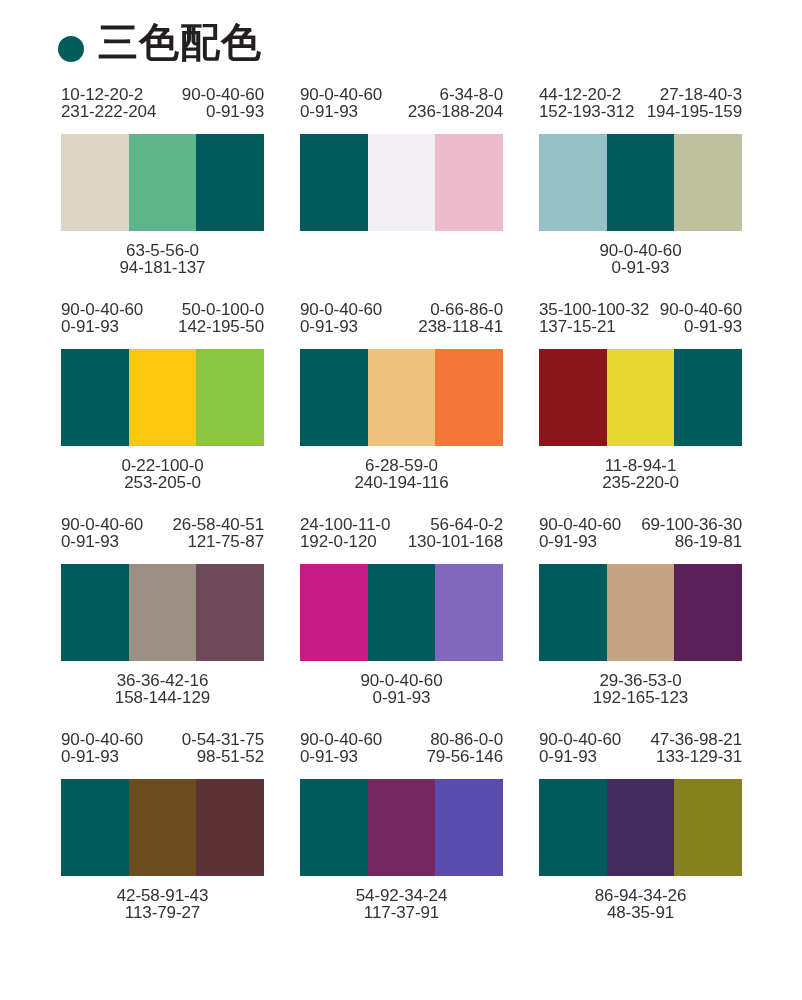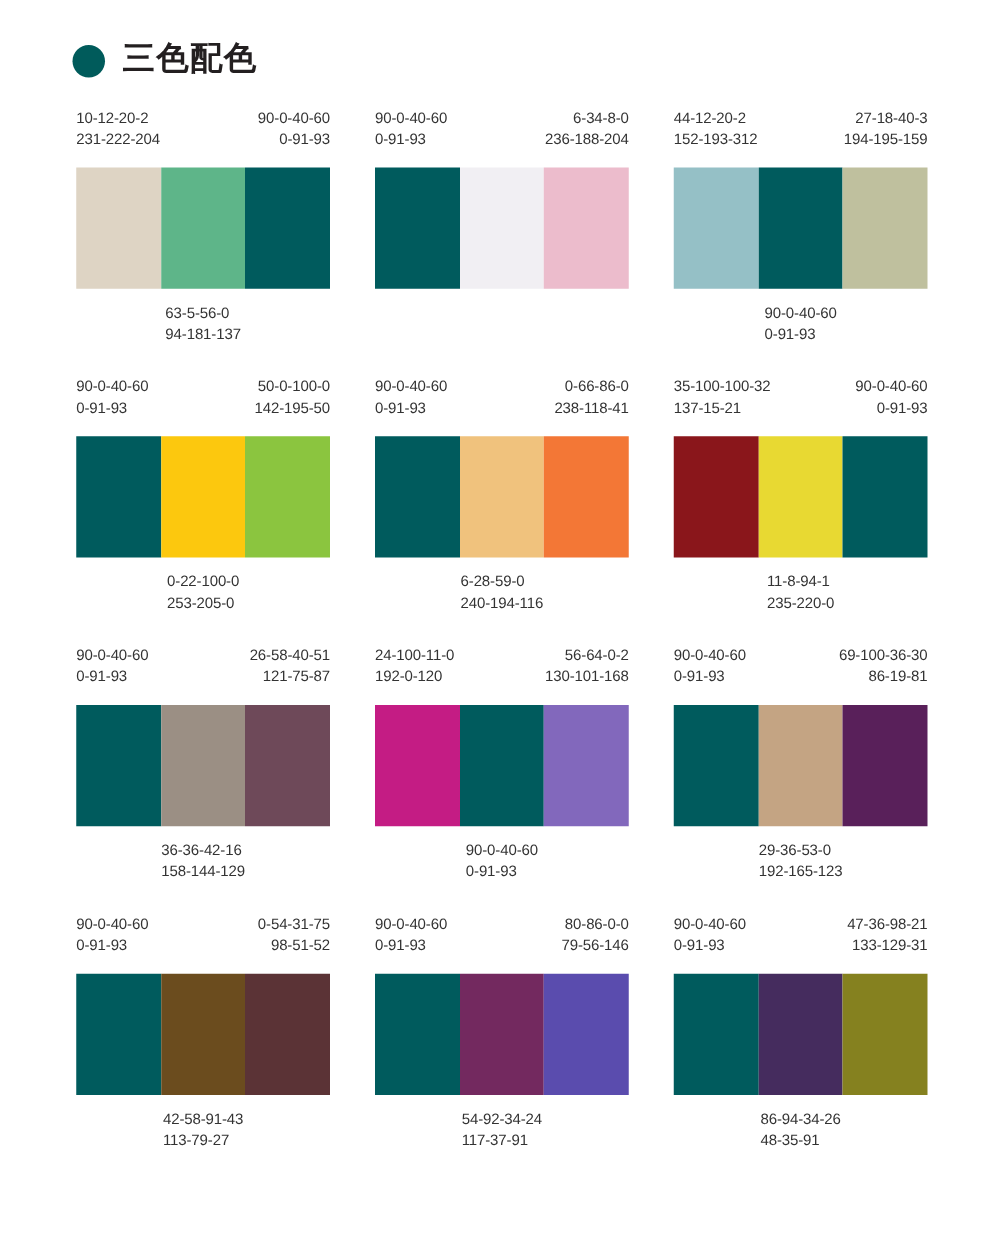--- a/index.html
+++ b/index.html
@@ -25,21 +25,21 @@
   }
   .header-bullet {
     width: 26px;
     height: 26px;
     border-radius: 50%;
     background: #005B5B;
     flex: 0 0 auto;
     margin-right: 14px;
   }
   .header-title {
-    font-size: 26px;
+    font-size: 40px;
     font-weight: bold;
     color: #231f20;
     letter-spacing: 1px;
     line-height: 1;
     white-space: nowrap;
     margin-top: 12px;
   }
 
   
   .palette-grid {
@@ -55,21 +55,21 @@
     height: 215px;
     box-sizing: border-box;
   }
 
   
   .label-row {
     display: flex;
     justify-content: space-between;
     align-items: flex-start;
     height: 42px;
-    font-size: 12px;
+    font-size: 17px;
     line-height: 17px;
   }
   .label-row.top {
     padding-bottom: 6px;
   }
   .swatch-label {
     white-space: nowrap;
   }
   .swatch-label .cmyk,
   .swatch-label .rgb {
@@ -78,21 +78,21 @@
   }
   .label-left { text-align: left; }
   .label-right { text-align: right; }
 
   .label-row.bottom {
     justify-content: center;
     height: auto;
     padding-top: 11px;
   }
   .label-center {
-    text-align: left;
+    text-align: center;
   }
 
   
   .swatch-strip {
     display: flex;
     width: 203px;
     height: 97px;
   }
   .swatch {
     flex: 1 1 0;

